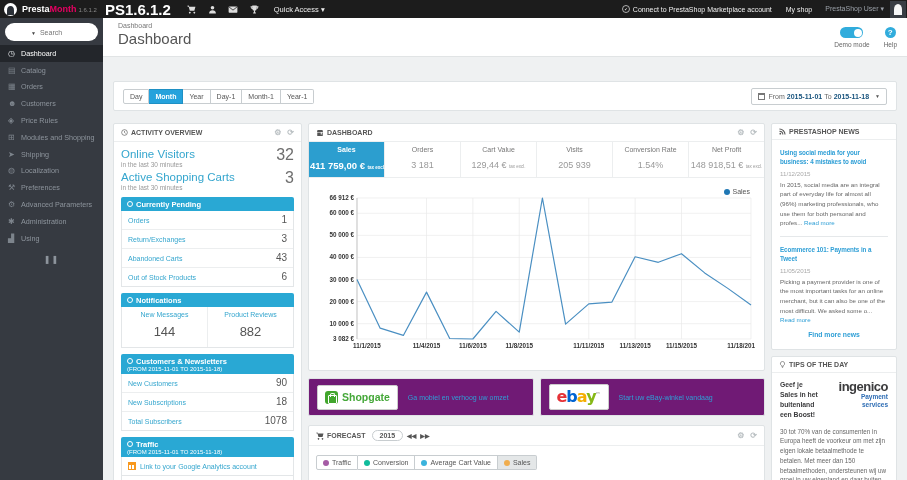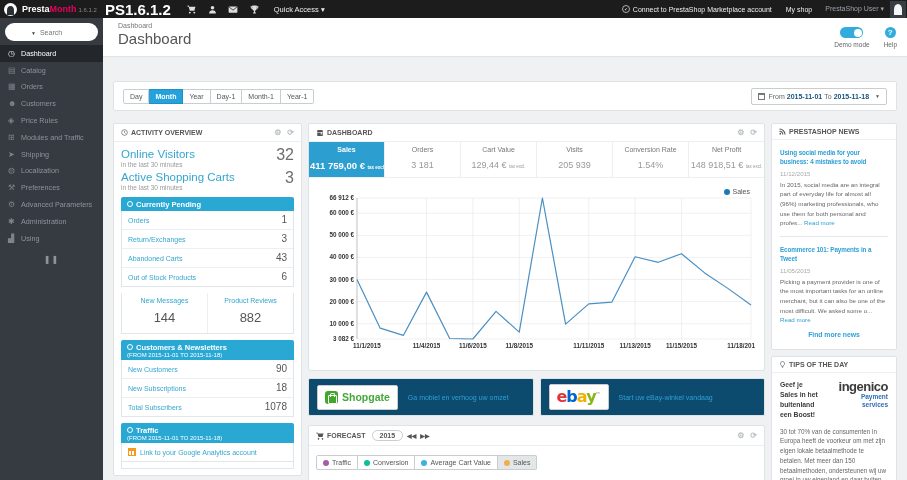--- a/index.html
+++ b/index.html
@@ -98,21 +98,21 @@
 .stat .sv { font-size:9px; color:#999; margin-top:7px; white-space:nowrap; }
 .stat .sv .tax { font-size:4.5px; }
 .stat.active { background:#2c9ecf; }
 .stat.active .sl { color:#fff; font-weight:bold; }
 .stat.active .sv { color:#fff; font-weight:bold; font-size:9.5px; }
 .chart-wrap { padding:6px 6px 2px 2px; position:relative; }
 .legend { position:absolute; right:14px; top:10px; font-size:7px; color:#555; }
 .legend .dot { display:inline-block; width:6px; height:6px; border-radius:50%; background:#1f77b4; margin-right:2px; vertical-align:-0.5px;}
 
 .promos { display:flex; gap:6px; margin-top:7px; }
-.promo { flex:1; background:#0c4a6e; border:1px solid #dfe3e5; border-radius:2px; height:38px; display:flex; align-items:center; padding:0 8px; }
+.promo { flex:1; background:#701a75; border:1px solid #dfe3e5; border-radius:2px; height:38px; display:flex; align-items:center; padding:0 8px; }
 .promo-logo { border:1px solid #ccc; border-radius:2px; background:#fff; padding:5px 7px; display:flex; align-items:center; margin-right:10px; flex:none;}
 .sg-icon { width:13px; height:13px; background:#42a62d; border-radius:3px; margin-right:4px; position:relative;}
 .sg-icon:after{content:"";position:absolute;left:3px;top:4.5px;width:7px;height:6.5px;border:1px solid #fff;border-radius:1px;}
 .sg-icon:before{content:"";position:absolute;left:5px;top:2px;width:3px;height:3.5px;border:1px solid #fff;border-bottom:none;border-radius:2px 2px 0 0;}
 .sg-text { color:#45a839; font-size:10.5px; font-weight:bold; }
 .promo-link { color:#2f9fd6; font-size:7px; }
 .ebay-logo { padding:3px 7px; }
 .ebay-text { font-size:16px; font-weight:bold; letter-spacing:-1px; font-family:"DejaVu Sans",sans-serif; line-height:1.1;}
 .ebay-text .e{color:#e53238}.ebay-text .b{color:#0064d2}.ebay-text .a{color:#f5af02}.ebay-text .y{color:#86b817}
 .ebay-text .tm { font-size:5px; color:#999; vertical-align:super; letter-spacing:0;}
@@ -207,21 +207,21 @@
     <li>
         <span class="mi">☻</span>
         <span>Customers</span>
       </li>
     <li>
         <span class="mi">◈</span>
         <span>Price Rules</span>
       </li>
     <li>
         <span class="mi">⊞</span>
-        <span>Modules and Traffic</span>
+        <span>Modules and Shopping</span>
       </li>
     <li>
         <span class="mi">➤</span>
         <span>Shipping</span>
       </li>
     <li>
         <span class="mi">◍</span>
         <span>Localization</span>
       </li>
     <li>
@@ -323,20 +323,21 @@
                   <span class="rv">43</span>
                 </div>
               <div class="sec-row">
                   <span class="rl">Out of Stock Products</span>
                   <span class="rv">6</span>
                 </div>
             </div>
           </div>
 
           <div class="sec">
+            <div class="sec-head"><span class="wcirc"></span><span>Notifications</span></div>
             <div class="notif-cols">
               <div class="notif-col">
                   <div class="rl">New Messages</div>
                   <div class="rv">144</div>
                 </div>
               <div class="notif-col">
                   <div class="rl">Product Reviews</div>
                   <div class="rv">882</div>
                 </div>
             </div>

